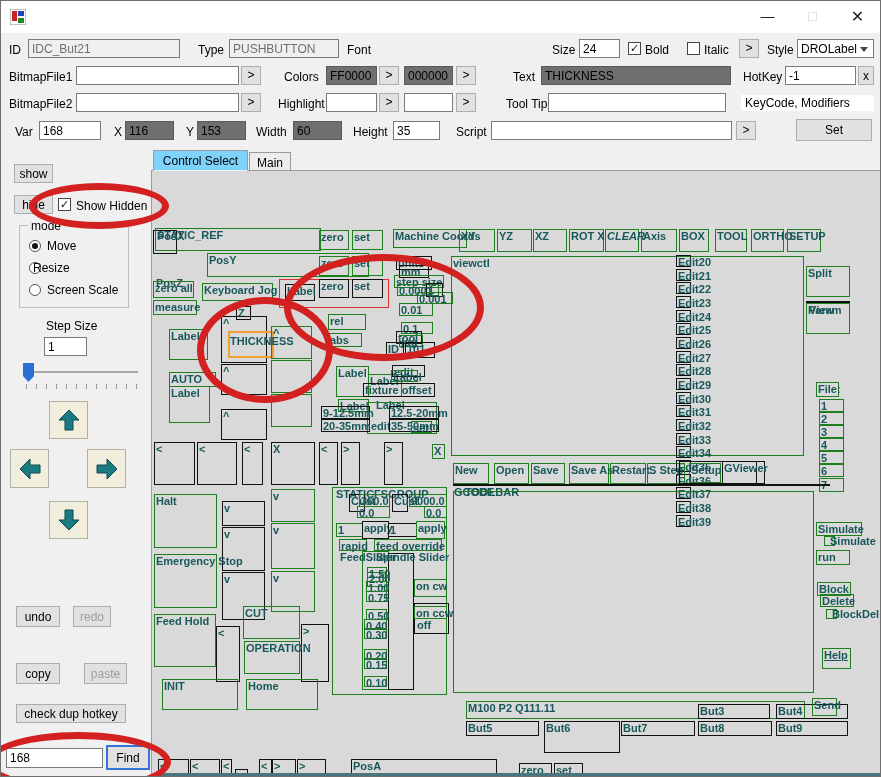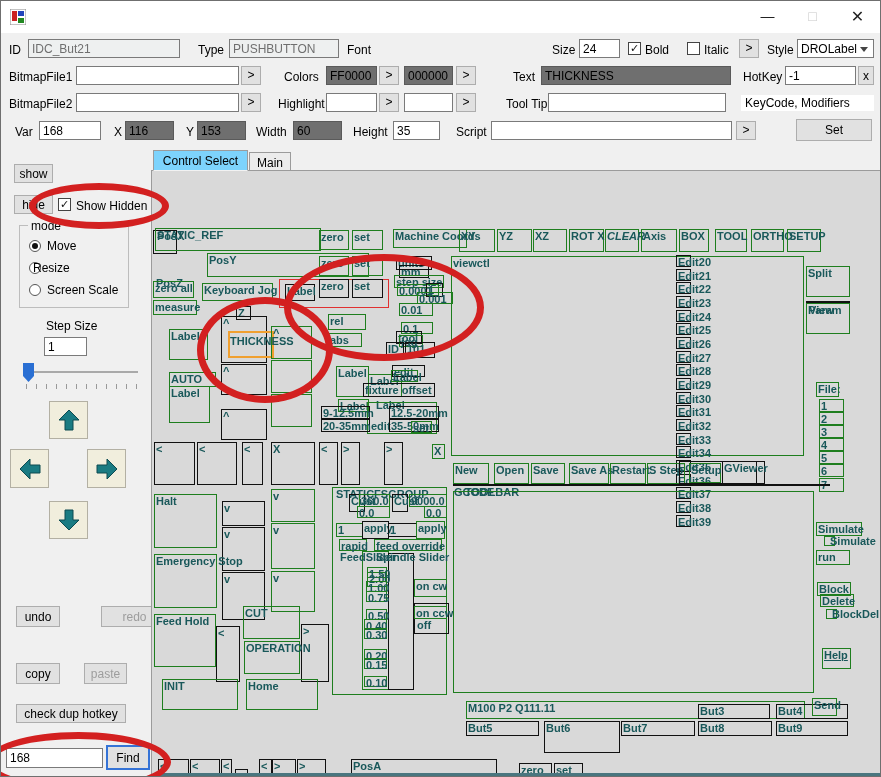--- a/index.html
+++ b/index.html
@@ -170,21 +170,21 @@
         <polygon points="22,12 12,2 12,8 2,8 2,16 12,16 12,22" fill="#1a7b82" stroke="#0c4b50"></polygon>
       </svg>
   </button>
   <button class="arrowbtn" style="left:48px;top:500px">
     <svg width="24" height="24">
         <polygon points="12,22 2,12 8,12 8,2 16,2 16,12 22,12" fill="#1a7b82" stroke="#0c4b50"></polygon>
       </svg>
   </button>
 
   <button class="btn" style="left:15px;top:605px;width:44px;height:21px">undo</button>
-  <button class="btn disabled" style="left:100px;top:605px;width:67px;height:21px">redo</button>
+  <button class="btn disabled" style="left:72px;top:605px;width:38px;height:21px">redo</button>
   <button class="btn" style="left:15px;top:662px;width:44px;height:21px">copy</button>
   <button class="btn disabled" style="left:83px;top:662px;width:43px;height:21px">paste</button>
   <button class="btn" style="left:15px;top:703px;width:110px;height:19px">check dup hotkey</button>
   <input class="inp" style="left: 5px; top: 747px; width: 97px; height: 20px;" value="168">
   <button class="btn" id="find-btn" style="left:105px;top:744px;width:44px;height:25px">Find</button>
 
   <div class="tab" id="tab-active">Control Select</div>
   <div class="tab" id="tab-inactive">Main</div>
   <div id="tabpage">
     <div id="canvas">

